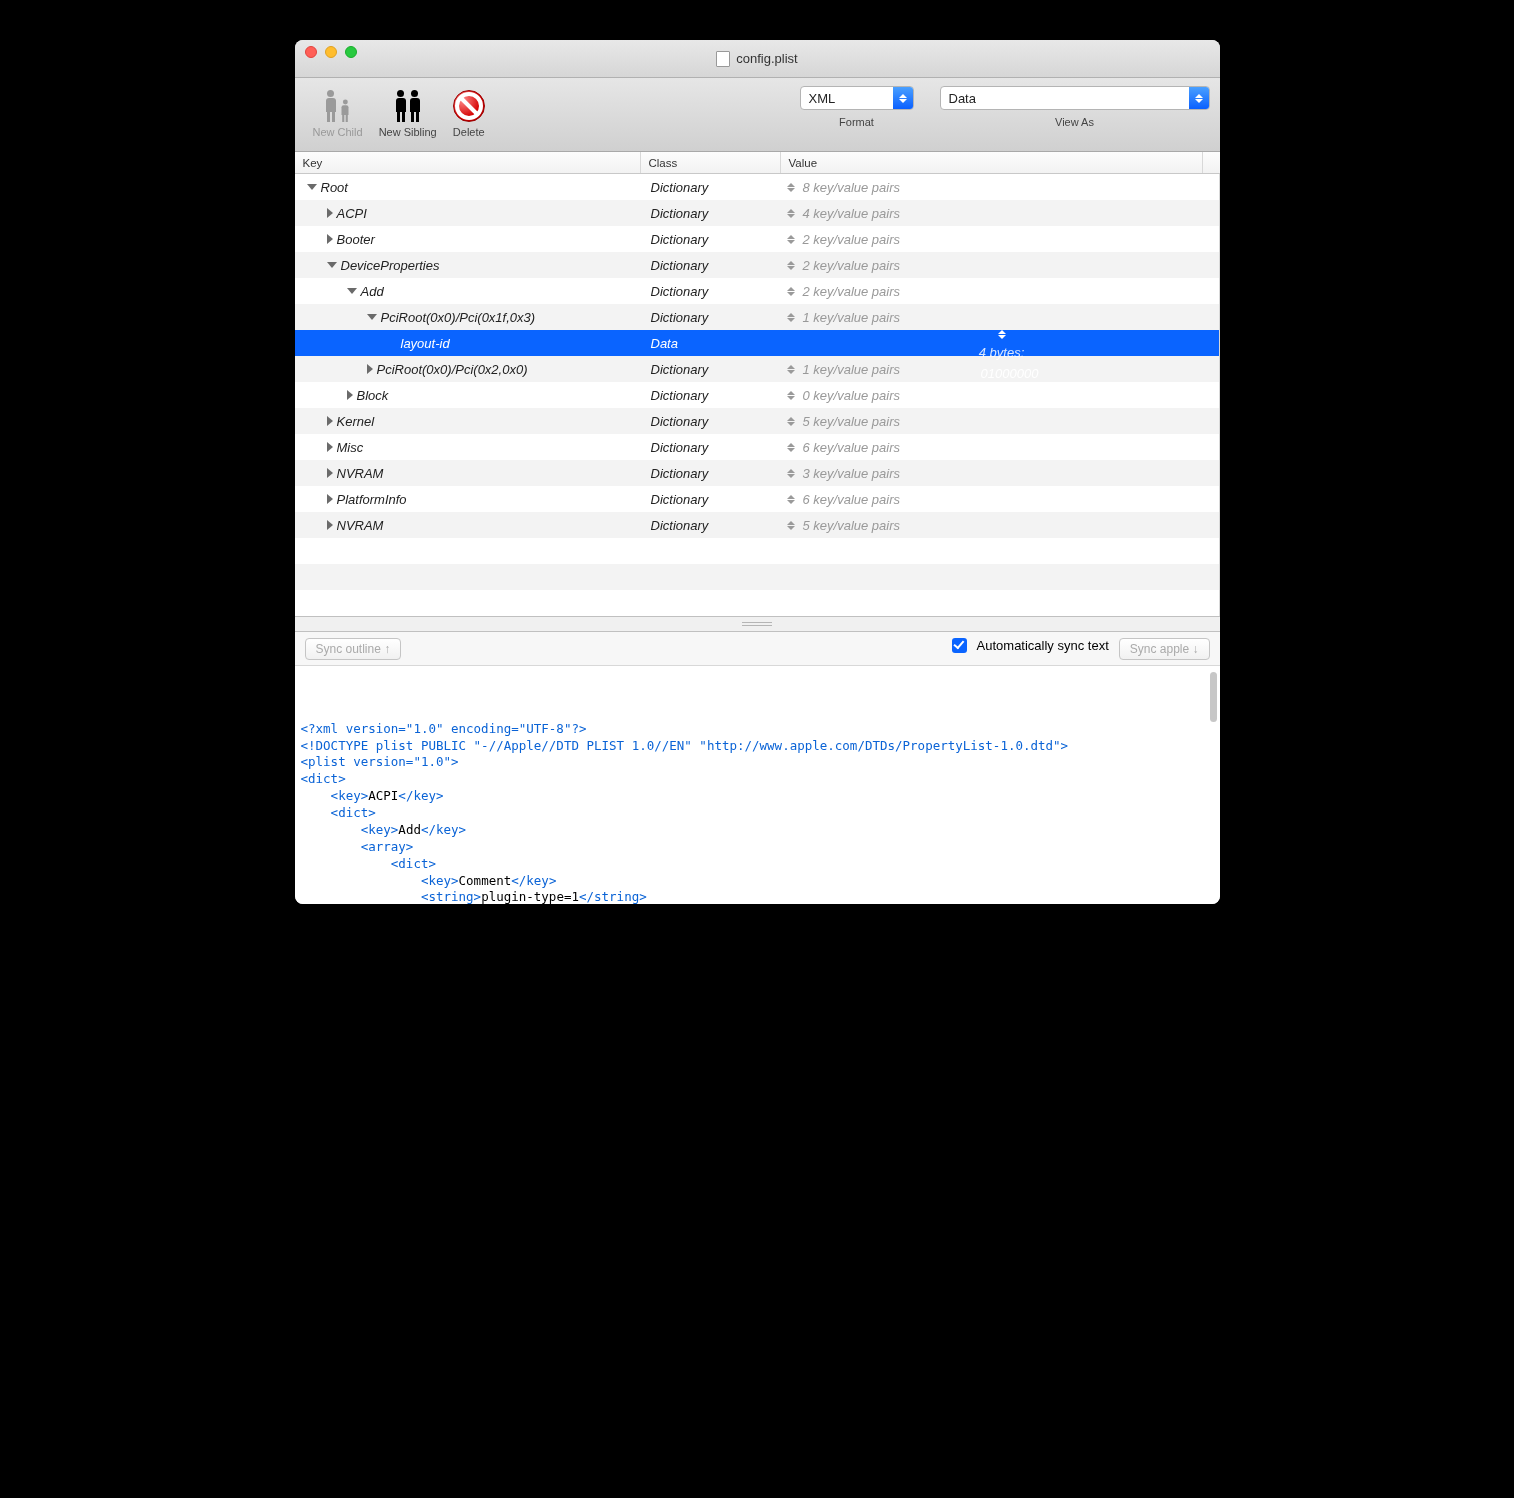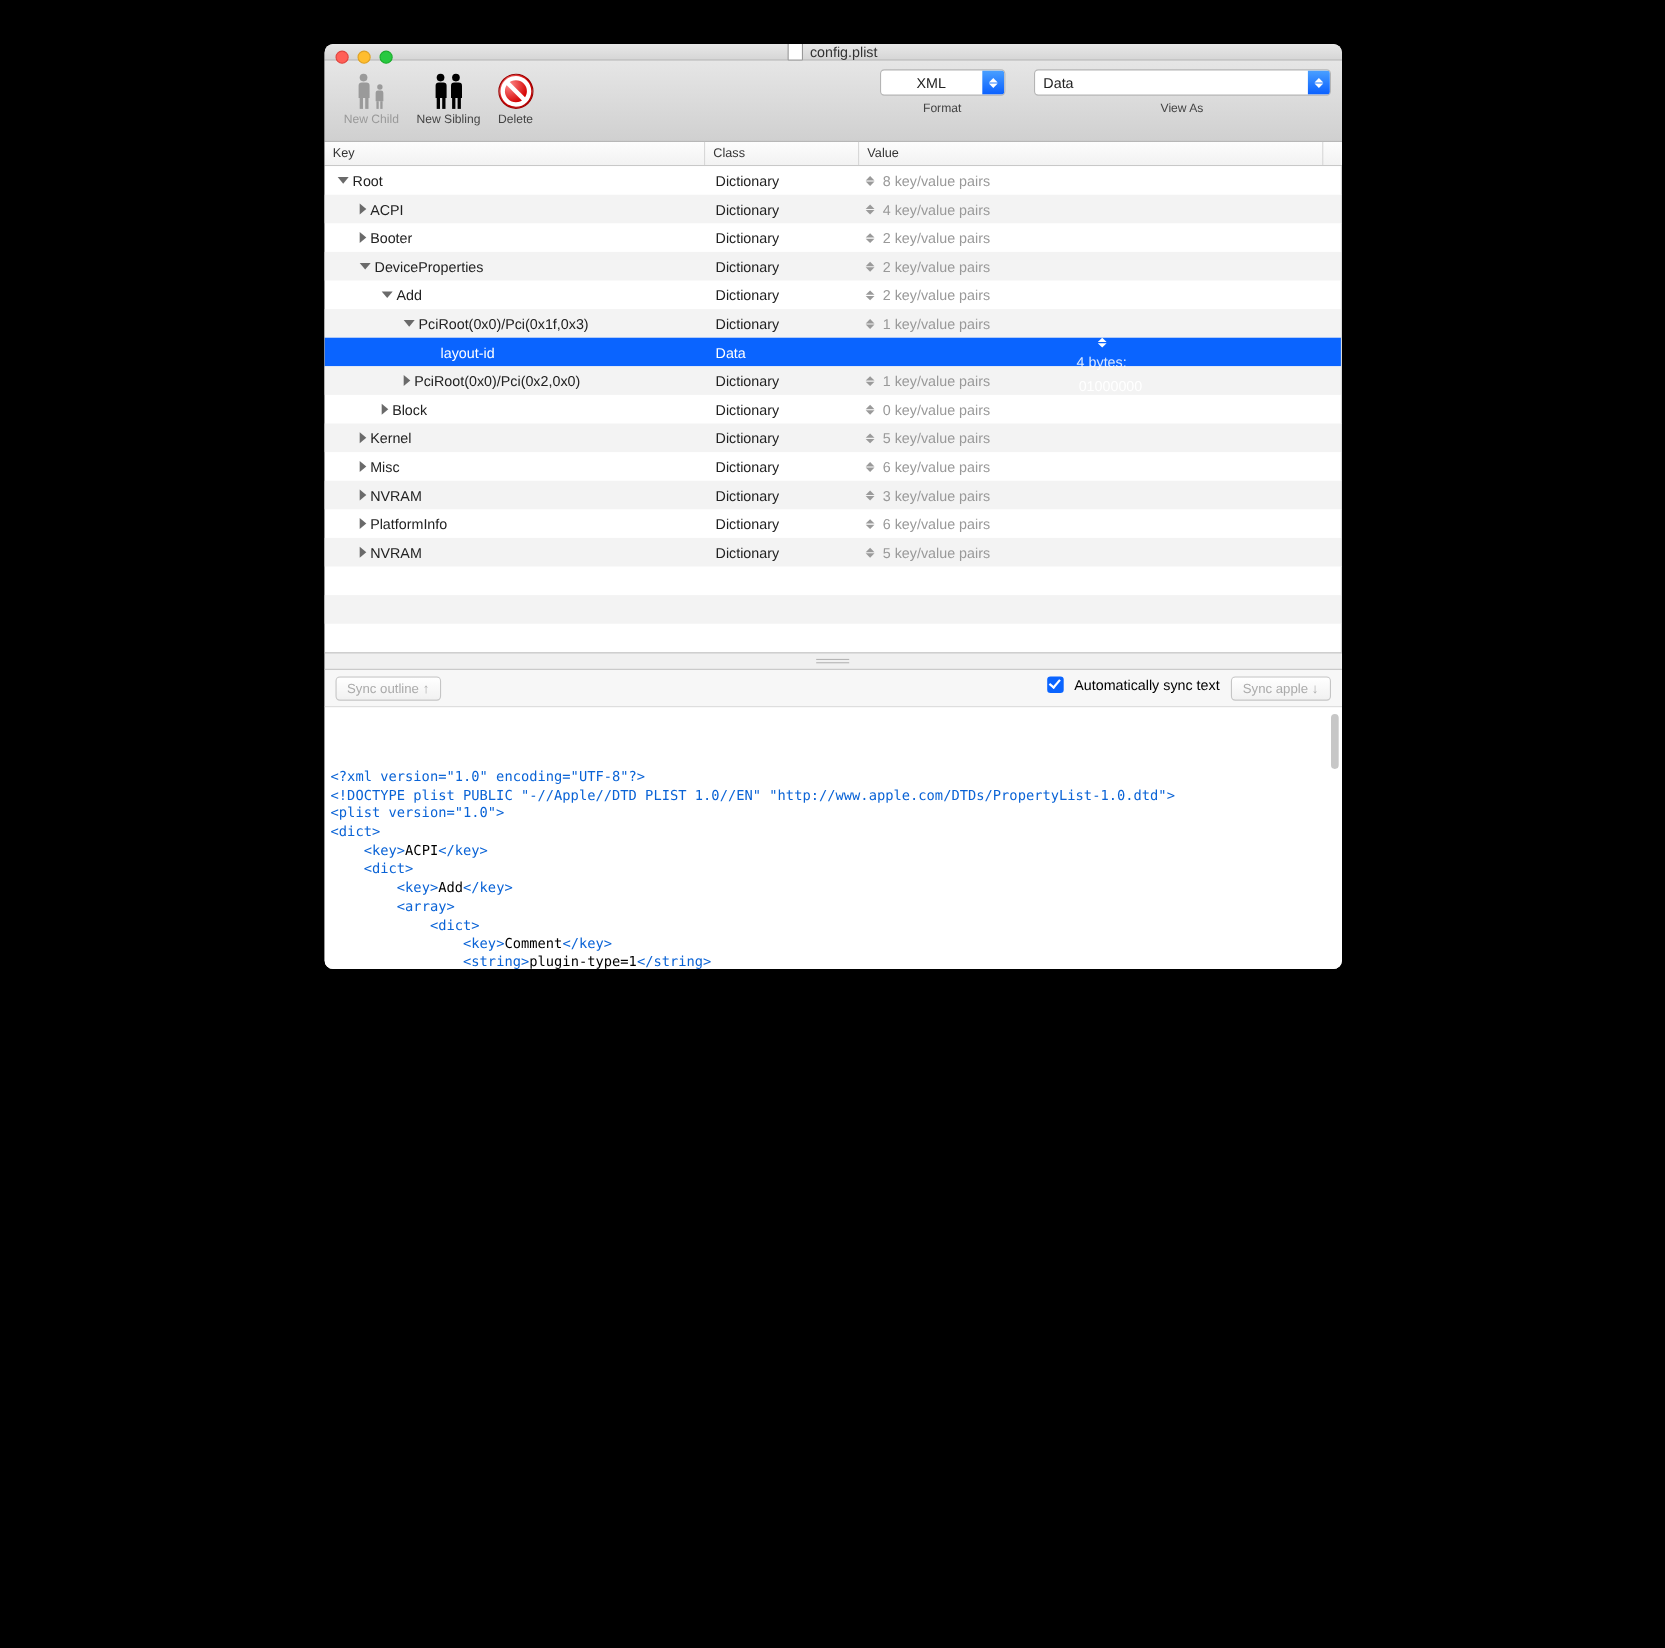--- a/index.html
+++ b/index.html
@@ -14,21 +14,21 @@
   }
   .window {
     width: 925px;
     background: #ececec;
     border-radius: 8px;
     box-shadow: 0 20px 60px rgba(0,0,0,0.6);
     overflow: hidden;
     position: relative;
   }
   .titlebar {
-    height: 15px;
+    height: 38px;
     background: linear-gradient(#e8e8e8, #d6d6d6);
     border-bottom: 1px solid #b1b1b1;
     display: flex;
     align-items: center;
     position: relative;
   }
   .traffic {
     position: absolute;
     left: 10px; top: 6px;
     display: flex; gap: 8px;
@@ -107,21 +107,21 @@
   }
   .tb-select-col { display:flex; flex-direction:column; align-items:center; gap:6px;}
   .mac-select {
     height: 24px;
     background: #fff;
     border: 1px solid #b4b4b4;
     border-radius: 4px;
     display: flex; align-items: center;
     overflow: hidden;
   }
-  .mac-select.fmt { width: 114px; text-align: center; }
+  .mac-select.fmt { width: 114px; }
   .mac-select.view { width: 270px; }
   .mac-select .sel-text { flex:1; padding: 0 8px; font-size: 13px; color:#222; }
   .mac-select .sel-arrows {
     width: 20px; height: 100%;
     background: linear-gradient(#4aa0ff, #0a60ff);
     display:flex; flex-direction:column; align-items:center; justify-content:center;
     gap:1px;
   }
   .sel-arrows .sa { width:0;height:0;border-left:4px solid transparent;border-right:4px solid transparent;}
   .sel-arrows .up{ border-bottom:4px solid #fff;}
@@ -139,20 +139,21 @@
   .c-key { width: 346px; border-right:1px solid #d8d8d8;}
   .c-class { width: 140px; border-right:1px solid #d8d8d8;}
   .c-val { flex:1; border-right:1px solid #d8d8d8;}
   .c-scroll { width: 17px; }
 
   
   .outline { background:#fff; }
   .row {
     display:flex; height:26px; align-items:center;
     font-size: 13px;
+    font-style: italic;
   }
   .row.alt { background:#f3f3f3; }
   .row.sel { background:#0a64ff; color:#fff; }
   .row .cell { display:flex; align-items:center; height:100%; }
   .row .c-key { border-right: 1px solid transparent;}
   .row .c-class { border-right: 1px solid transparent; padding-left:10px; color:#222;}
   .row.sel .c-class { color:#fff; }
   .row .c-val { padding-left: 4px; color:#999; display:flex; align-items:center; gap:6px;}
   .row.sel .c-val { color:#fff;flex-direction:column; }
   .stepper {

